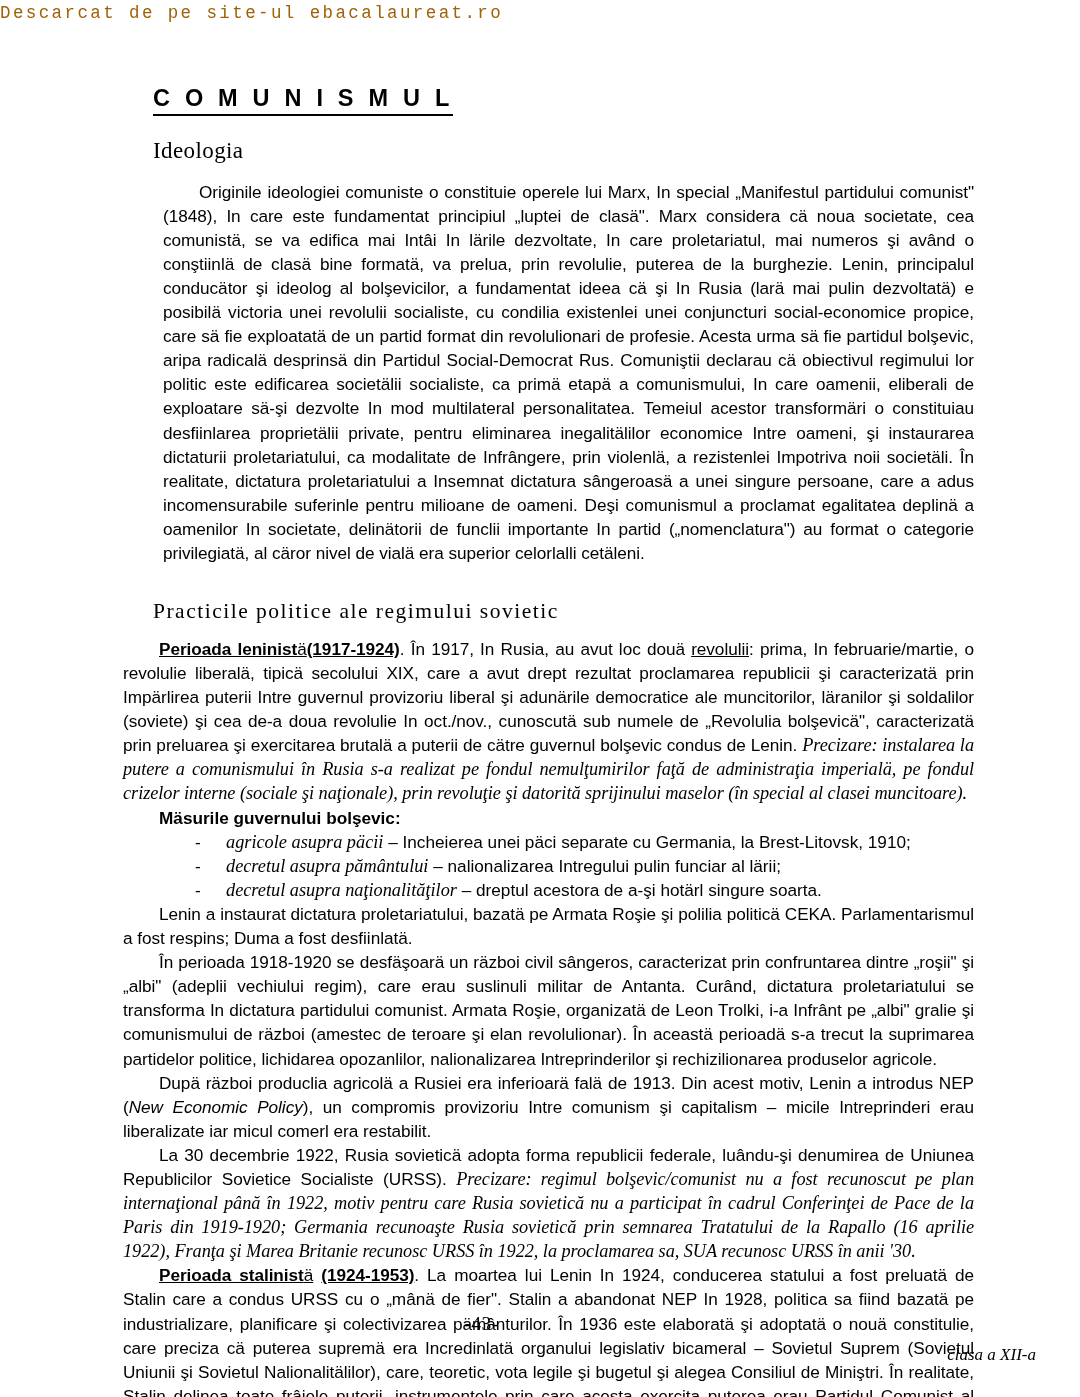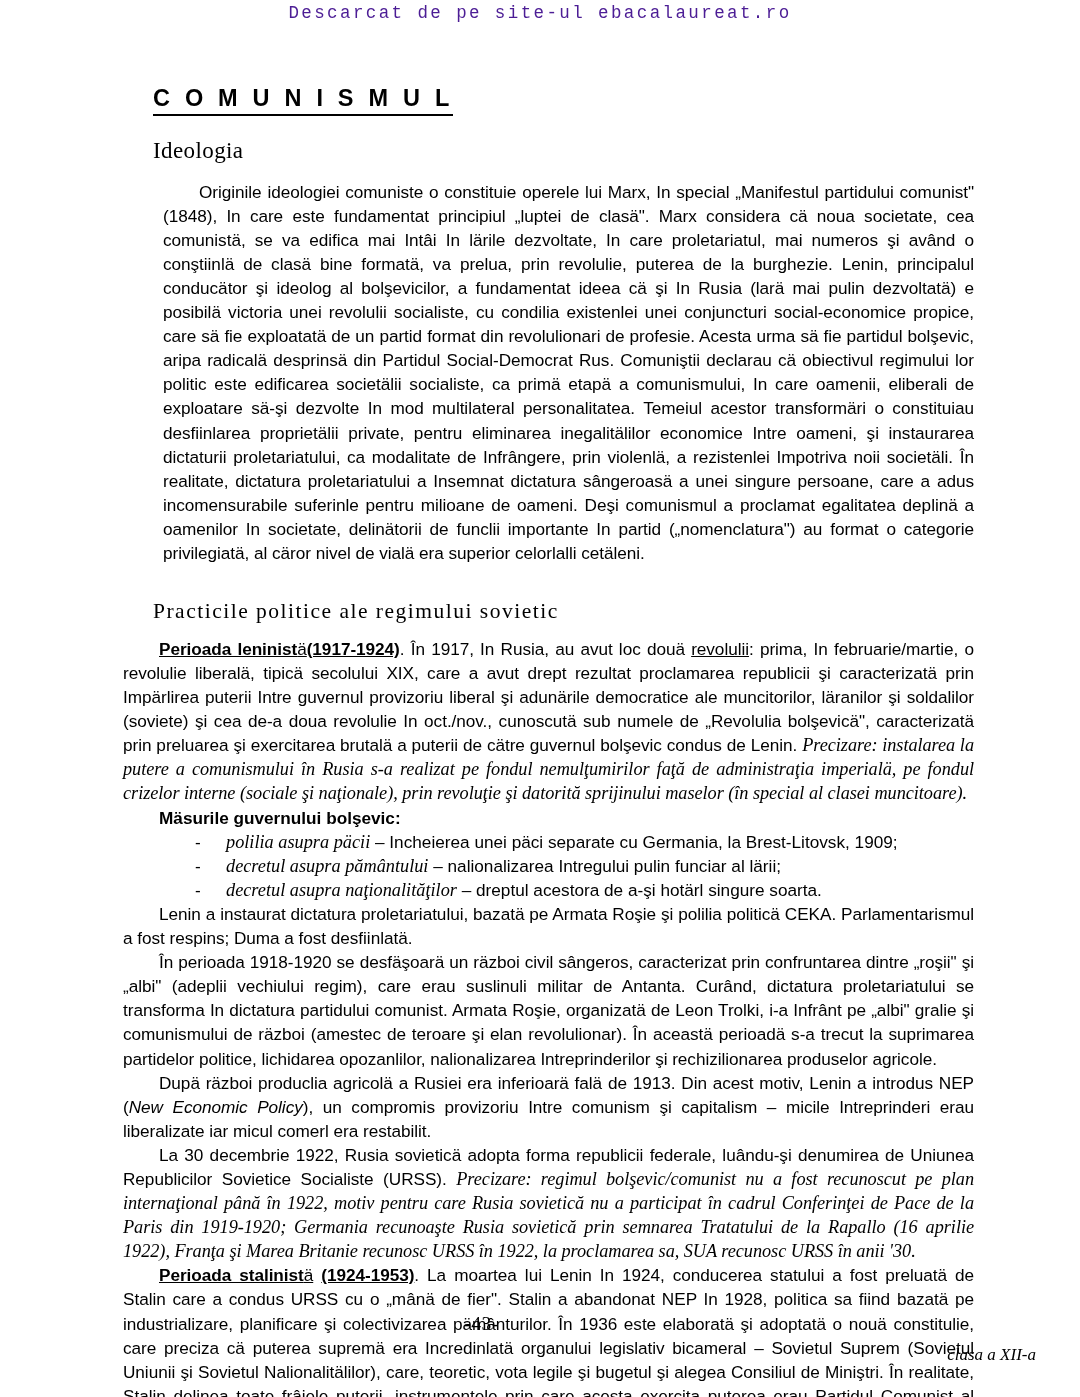--- a/index.html
+++ b/index.html
@@ -15,25 +15,25 @@
     font-family: "Liberation Sans", sans-serif;
     color: #000000;
     overflow: hidden;
   }
 
   .watermark {
     position: absolute;
     top: 3px;
     left: 0;
     width: 1080px;
-    text-align: center;
+    text-align: left;
     font-family: "Liberation Mono", monospace;
     font-size: 17.5px;
     letter-spacing: 2.4px;
-    color: #4c1d95;
+    color: #a16207;
     white-space: nowrap;
     user-select: none;
   }
 
   .page {
     position: absolute;
     left: 123px;
     top: 0;
     width: 851px;
   }
@@ -165,21 +165,21 @@
 
   <p class="body indent first">Originile ideologiei comuniste o constituie operele lui Marx, In special „Manifestul partidului comunist" (1848), In care este fundamentat principiul „luptei de clasä". Marx considera cä noua societate, cea comunistä, se va edifica mai Intâi In lärile dezvoltate, In care proletariatul, mai numeros şi având o conştiinlä de clasä bine formatä, va prelua, prin revolulie, puterea de la burghezie. Lenin, principalul conducätor şi ideolog al bolşevicilor, a fundamentat ideea cä şi In Rusia (larä mai pulin dezvoltatä) e posibilä victoria unei revolulii socialiste, cu condilia existenlei unei conjuncturi social-economice propice, care sä fie exploatatä de un partid format din revolulionari de profesie. Acesta urma sä fie partidul bolşevic, aripa radicalä desprinsä din Partidul Social-Democrat Rus. Comuniştii declarau cä obiectivul regimului lor politic este edificarea societälii socialiste, ca primä etapä a comunismului, In care oamenii, eliberali de exploatare sä-şi dezvolte In mod multilateral personalitatea. Temeiul acestor transformäri o constituiau desfiinlarea proprietälii private, pentru eliminarea inegalitälilor economice Intre oameni, şi instaurarea dictaturii proletariatului, ca modalitate de Infrângere, prin violenlä, a rezistenlei Impotriva noii societäli. În realitate, dictatura proletariatului a Insemnat dictatura sângeroasä a unei singure persoane, care a adus incomensurabile suferinle pentru milioane de oameni. Deşi comunismul a proclamat egalitatea deplinä a oamenilor In societate, delinätorii de funclii importante In partid („nomenclatura") au format o categorie privilegiatä, al cäror nivel de vialä era superior celorlalli cetäleni.</p>
 
   <h2 class="h-practicile">Practicile politice ale regimului sovietic</h2>
 
   <p class="body indent after-head"><b class="ul">Perioada leninist</b><span class="u">ä</span><b class="ul">(1917-1924)</b><span>. În 1917, In Rusia, au avut loc douä </span><span class="u">revolulii</span><span>: prima, In februarie/martie, o revolulie liberalä, tipicä secolului XIX, care a avut drept rezultat proclamarea republicii şi caracterizatä prin Impärlirea puterii Intre guvernul provizoriu liberal şi adunärile democratice ale muncitorilor, läranilor şi soldalilor (soviete) şi cea de-a doua revolulie In oct./nov., cunoscutä sub numele de „Revolulia bolşevicä", caracterizatä prin preluarea şi exercitarea brutalä a puterii de cätre guvernul bolşevic condus de Lenin. </span><span class="italic-serif">Precizare: instalarea la putere a comunismului în Rusia s-a realizat pe fondul nemulţumirilor faţă de administraţia imperialä, pe fondul crizelor interne (sociale şi naţionale), prin revoluţie şi datorită sprijinului maselor (în special al clasei muncitoare).</span></p>
 
   <p class="sub-head">Mäsurile guvernului bolşevic:</p>
 
   <ul class="decrees">
-    <li><span class="dash">-</span><span class="dn">polilia asupra päcii</span><span> – Incheierea unei päci separate cu Germania, la Brest-Litovsk, 1909;</span></li>
+    <li><span class="dash">-</span><span class="dn">agricole asupra päcii</span><span> – Incheierea unei päci separate cu Germania, la Brest-Litovsk, 1910;</span></li>
     <li><span class="dash">-</span><span class="dn">decretul asupra pământului</span><span> – nalionalizarea Intregului pulin funciar al lärii;</span></li>
     <li><span class="dash">-</span><span class="dn">decretul asupra naţionalităţilor</span><span> – dreptul acestora de a-şi hotärl singure soarta.</span></li>
   </ul>
 
   <p class="body indent">Lenin a instaurat dictatura proletariatului, bazatä  pe Armata Roşie şi polilia politicä   CEKA. Parlamentarismul a fost respins; Duma a fost desfiinlatä.</p>
 
   <p class="body indent">În perioada 1918-1920 se desfäşoarä un räzboi civil sângeros, caracterizat prin confruntarea dintre „roşii" şi „albi" (adeplii vechiului regim), care erau suslinuli militar de Antanta. Curând, dictatura proletariatului se transforma In dictatura partidului comunist. Armata Roşie, organizatä de Leon Trolki, i-a Infrânt pe „albi" gralie şi comunismului de räzboi (amestec de teroare şi elan revolulionar). În aceastä perioadä s-a trecut la suprimarea partidelor politice, lichidarea opozanlilor, nalionalizarea Intreprinderilor şi rechizilionarea produselor agricole.</p>
 
   <p class="body indent"><span>Dupä räzboi produclia agricolä a Rusiei era inferioarä falä de 1913. Din acest motiv, Lenin a introdus NEP (</span><span class="italic-sans">New Economic Policy</span><span>), un compromis provizoriu Intre comunism şi capitalism – micile Intreprinderi erau liberalizate iar micul comerl era restabilit.</span></p>
 

